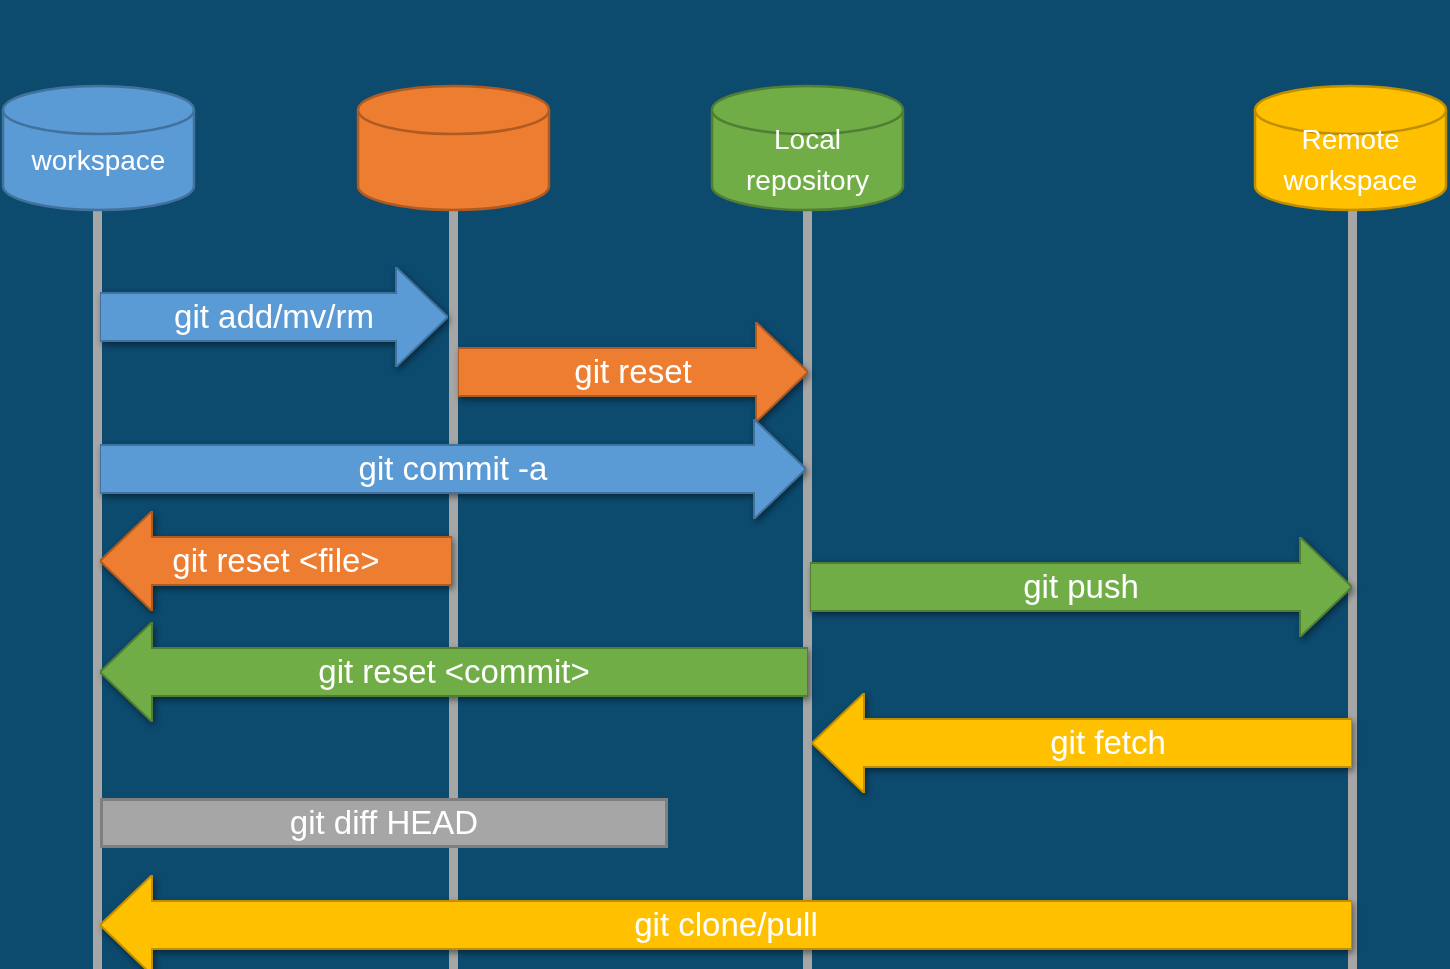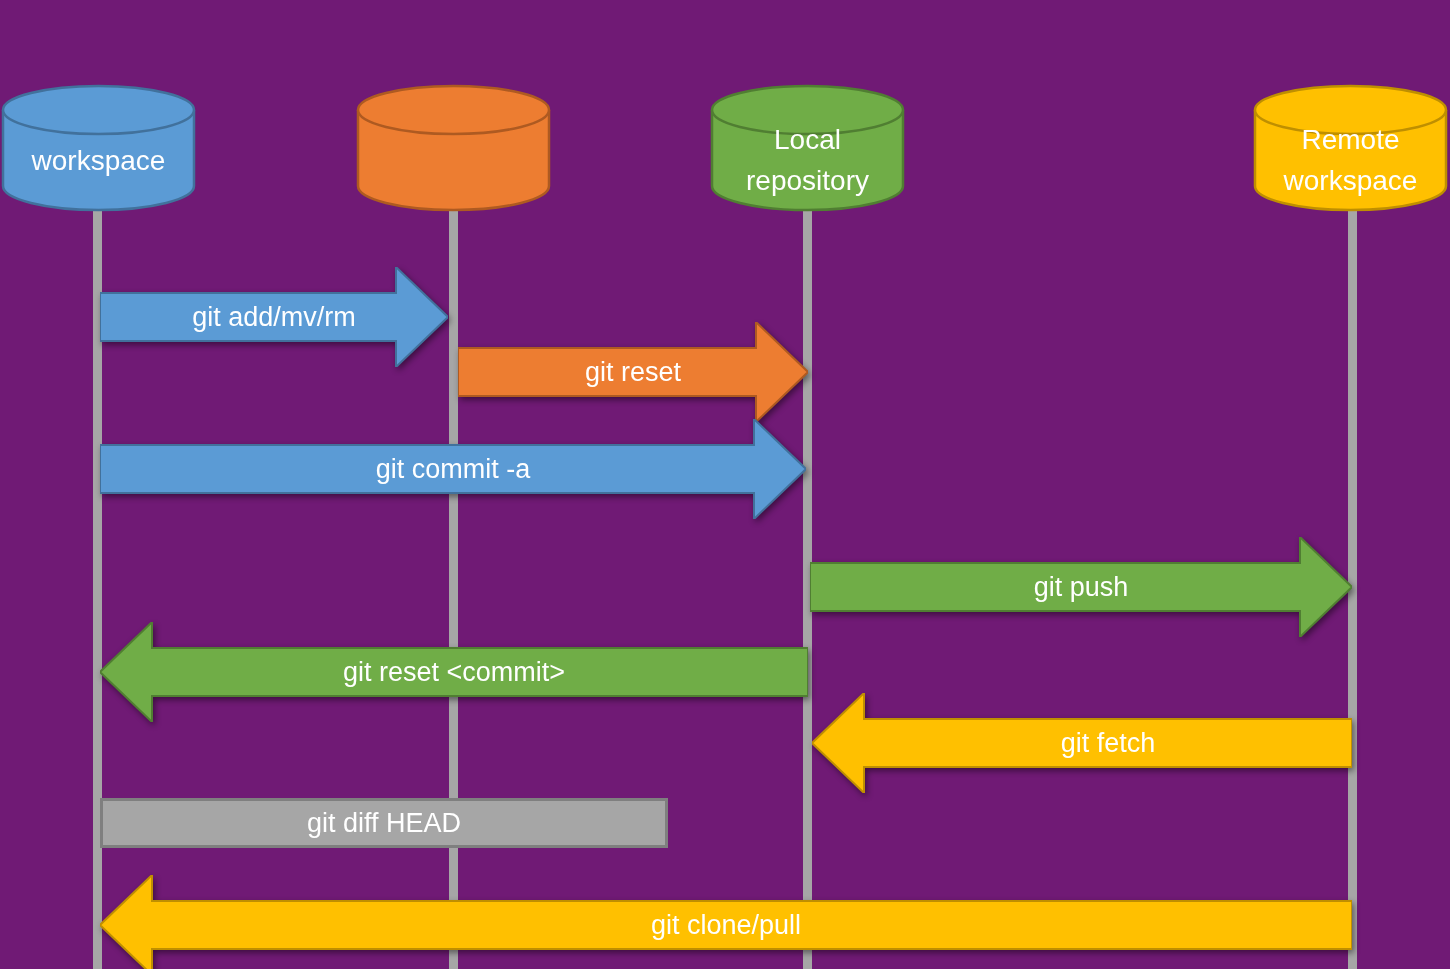--- a/index.html
+++ b/index.html
@@ -1,17 +1,17 @@
 <!DOCTYPE html>
 <html><head>
 <meta charset="utf-8">
 <style>
   html,body{margin:0;padding:0;background:#000;}
   #canvas{
-    position:relative;width:1450px;height:969px;background:#701a75;
+    position:relative;width:1450px;height:969px;background:#0c4a6e;
     overflow:hidden;font-family:"Liberation Sans","DejaVu Sans",sans-serif;
   }
   .lifeline{position:absolute;top:206px;height:763px;width:9px;background:#A6A6A6;}
   #ll-ws{left:93px;} #ll-st{left:449px;} #ll-lo{left:803px;} #ll-re{left:1348px;}
 
   .node{position:absolute;top:84px;width:195px;height:130px;z-index:2;}
   #node-ws{left:1px;} #node-st{left:356px;} #node-lo{left:710px;} #node-re{left:1253px;}
   .node svg{position:absolute;left:0;top:0;}
   .node path,.node ellipse{stroke-width:2.5;}
   .nlabel{
@@ -20,21 +20,21 @@
     color:#ffffff;font-size:28px;line-height:1.45;
     white-space:pre-line;text-align:center;z-index:1;
   }
 
   .arrow{position:absolute;height:100px;z-index:2;}
   .arrow svg{position:absolute;left:0;top:0;filter:drop-shadow(2px 3px 3px rgba(0,0,0,0.45));}
   .arrow polygon{stroke-width:2;}
   .alabel{
     position:absolute;left:0;right:0;top:0;bottom:0;
     display:flex;align-items:center;justify-content:center;
-    color:#ffffff;font-size:27px;z-index:1;
+    color:#ffffff;font-size:33px;z-index:1;
   }
   #ar-add        {left:100px; top:267px; width:348px;}
   #ar-commit     {left:458px; top:322px; width:350px;}
   #ar-commit-a   {left:100px; top:419px; width:706px;}
   #ar-reset-file {left:100px; top:511px; width:352px;}
   #ar-push       {left:810px; top:537px; width:542px;}
   #ar-reset-cmt  {left:100px; top:622px; width:708px;}
   #ar-fetch      {left:812px; top:693px; width:592px;}
   #ar-clone      {left:100px; top:875px; width:1252px;}
 
@@ -103,20 +103,26 @@
     <span class="alabel">git reset</span>
   </div>
 
   <div class="arrow" id="ar-commit-a">
     <svg width="706" height="100" viewBox="0 0 706 100">
       <polygon points="0,26 654,26 654,0 706,50 654,100 654,74 0,74" fill="#5B9BD5" stroke="#41719C"></polygon>
     </svg>
     <span class="alabel">git commit -a</span>
   </div>
 
+  <div class="arrow" id="ar-reset-file">
+    <svg width="352" height="100" viewBox="0 0 352 100">
+      <polygon points="352,26 52,26 52,0 0,50 52,100 52,74 352,74" fill="#ED7D31" stroke="#AE5A21"></polygon>
+    </svg>
+    <span class="alabel">git reset &lt;file&gt;</span>
+  </div>
 
   <div class="arrow" id="ar-push">
     <svg width="542" height="100" viewBox="0 0 542 100">
       <polygon points="0,26 490,26 490,0 542,50 490,100 490,74 0,74" fill="#70AD47" stroke="#507E32"></polygon>
     </svg>
     <span class="alabel">git push</span>
   </div>
 
   <div class="arrow" id="ar-reset-cmt">
     <svg width="708" height="100" viewBox="0 0 708 100">

